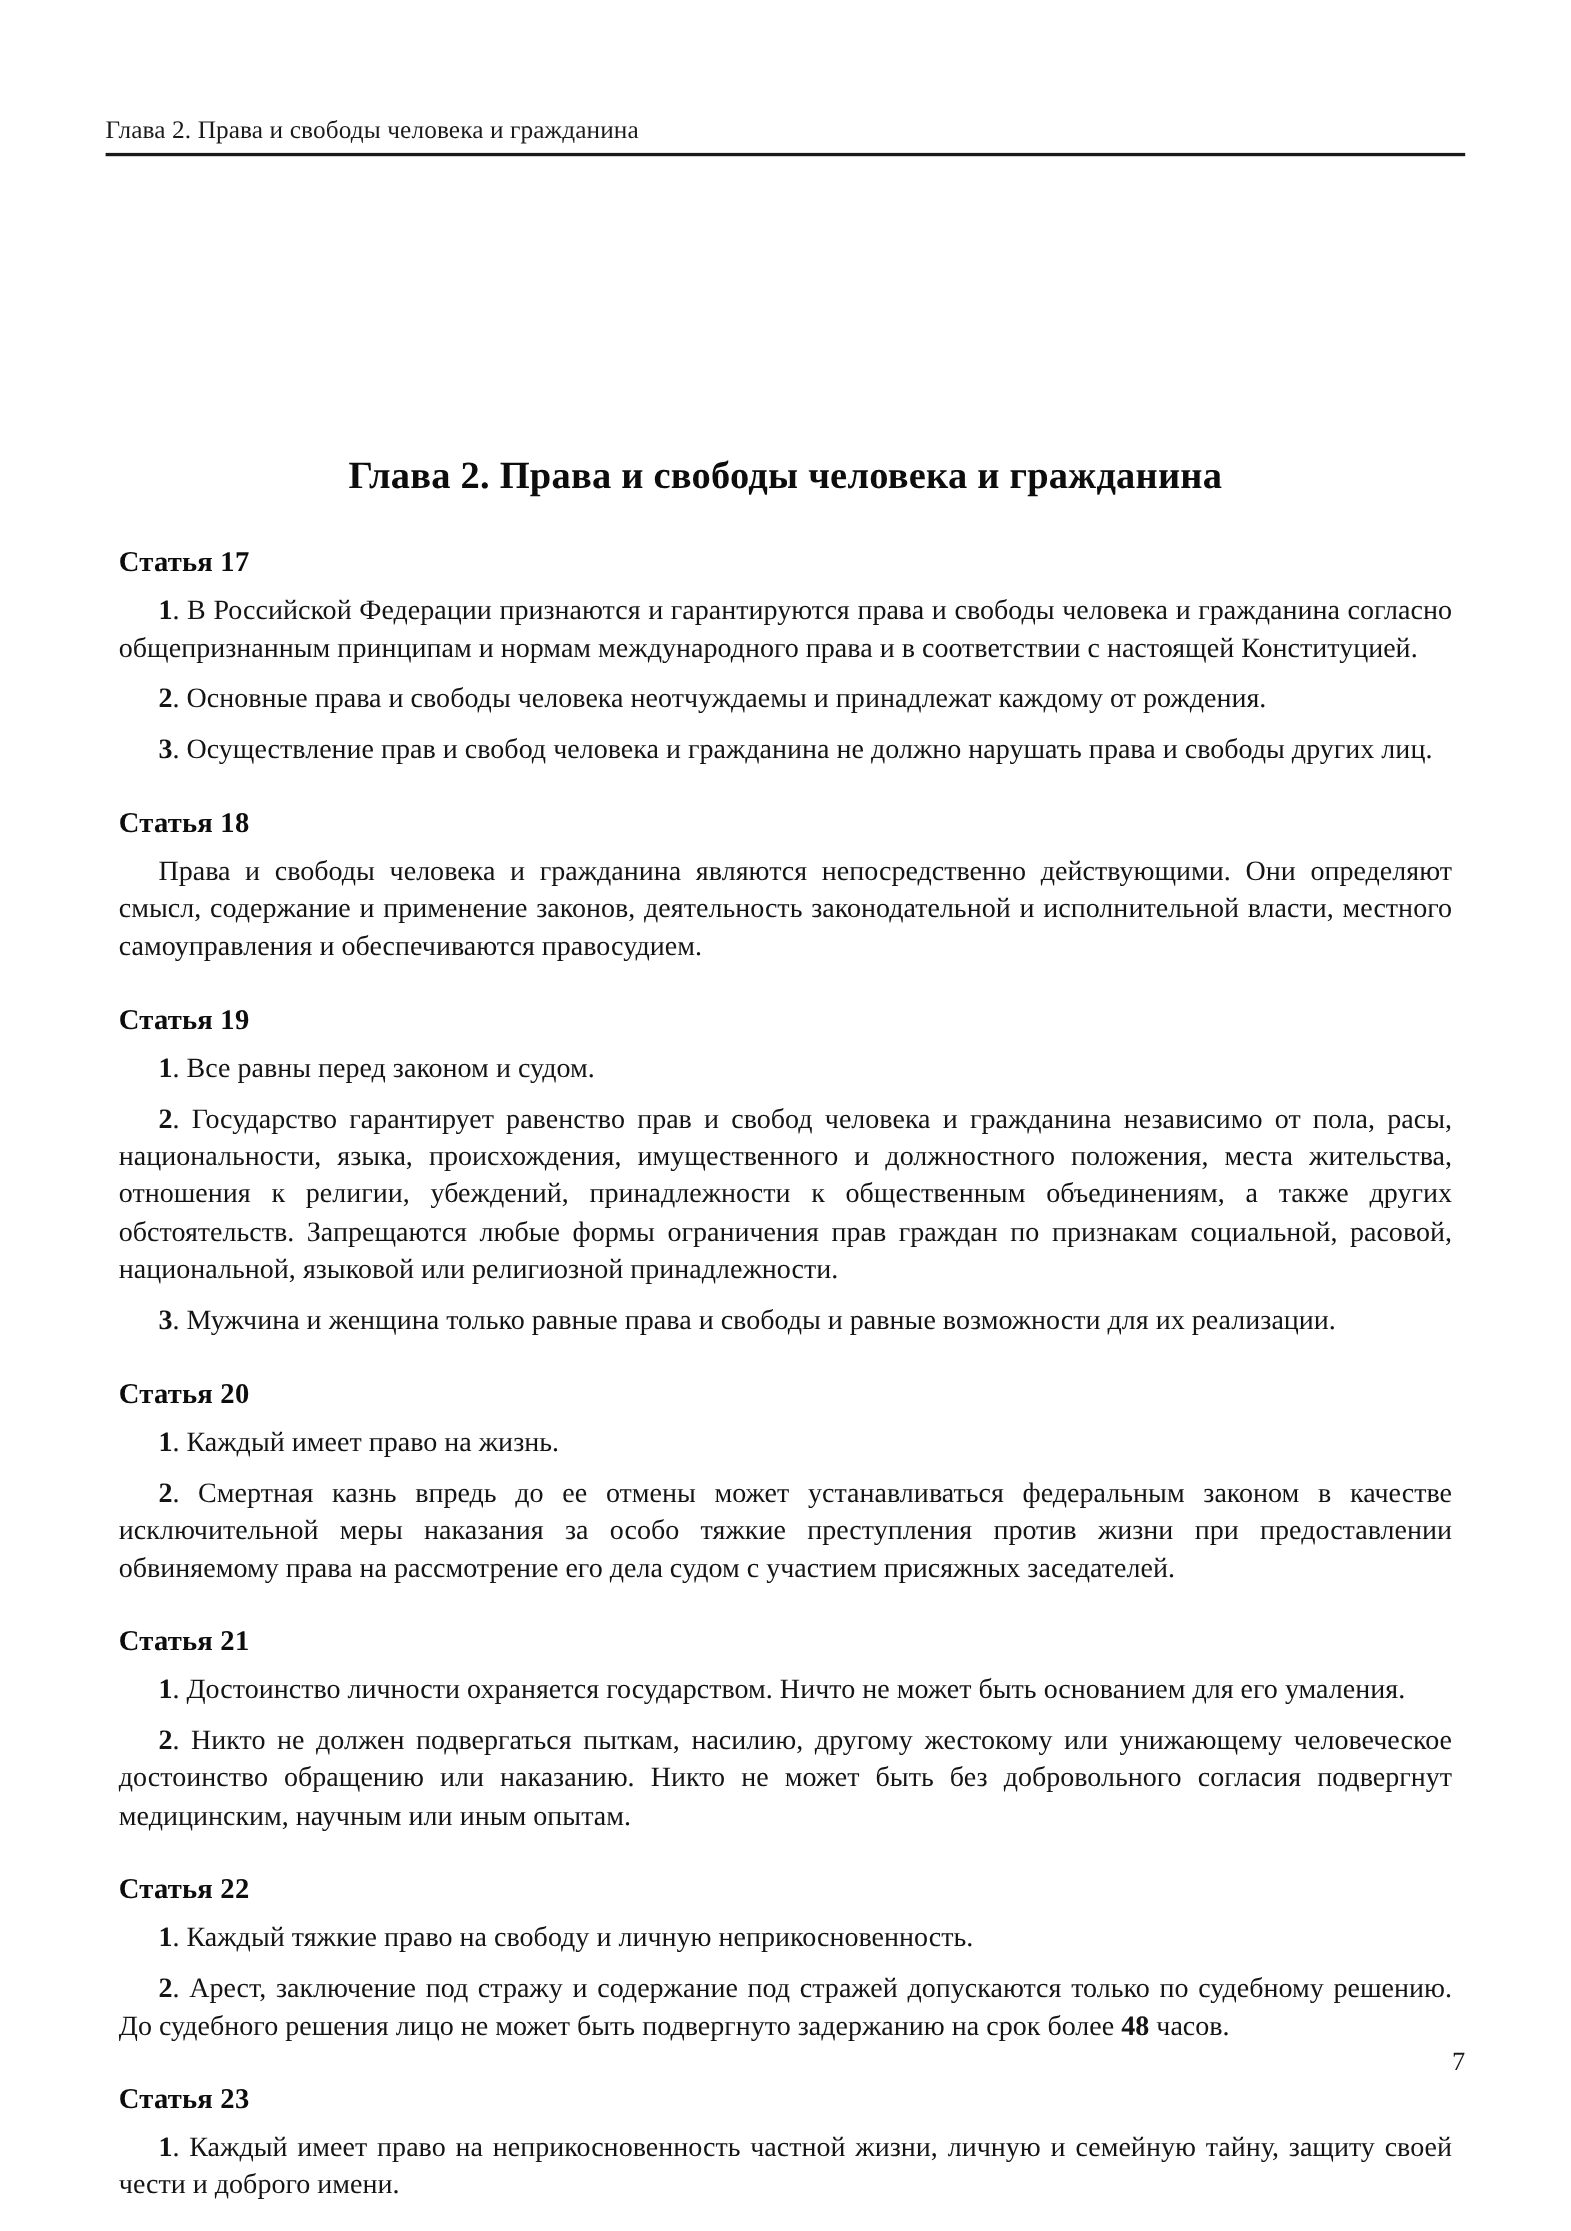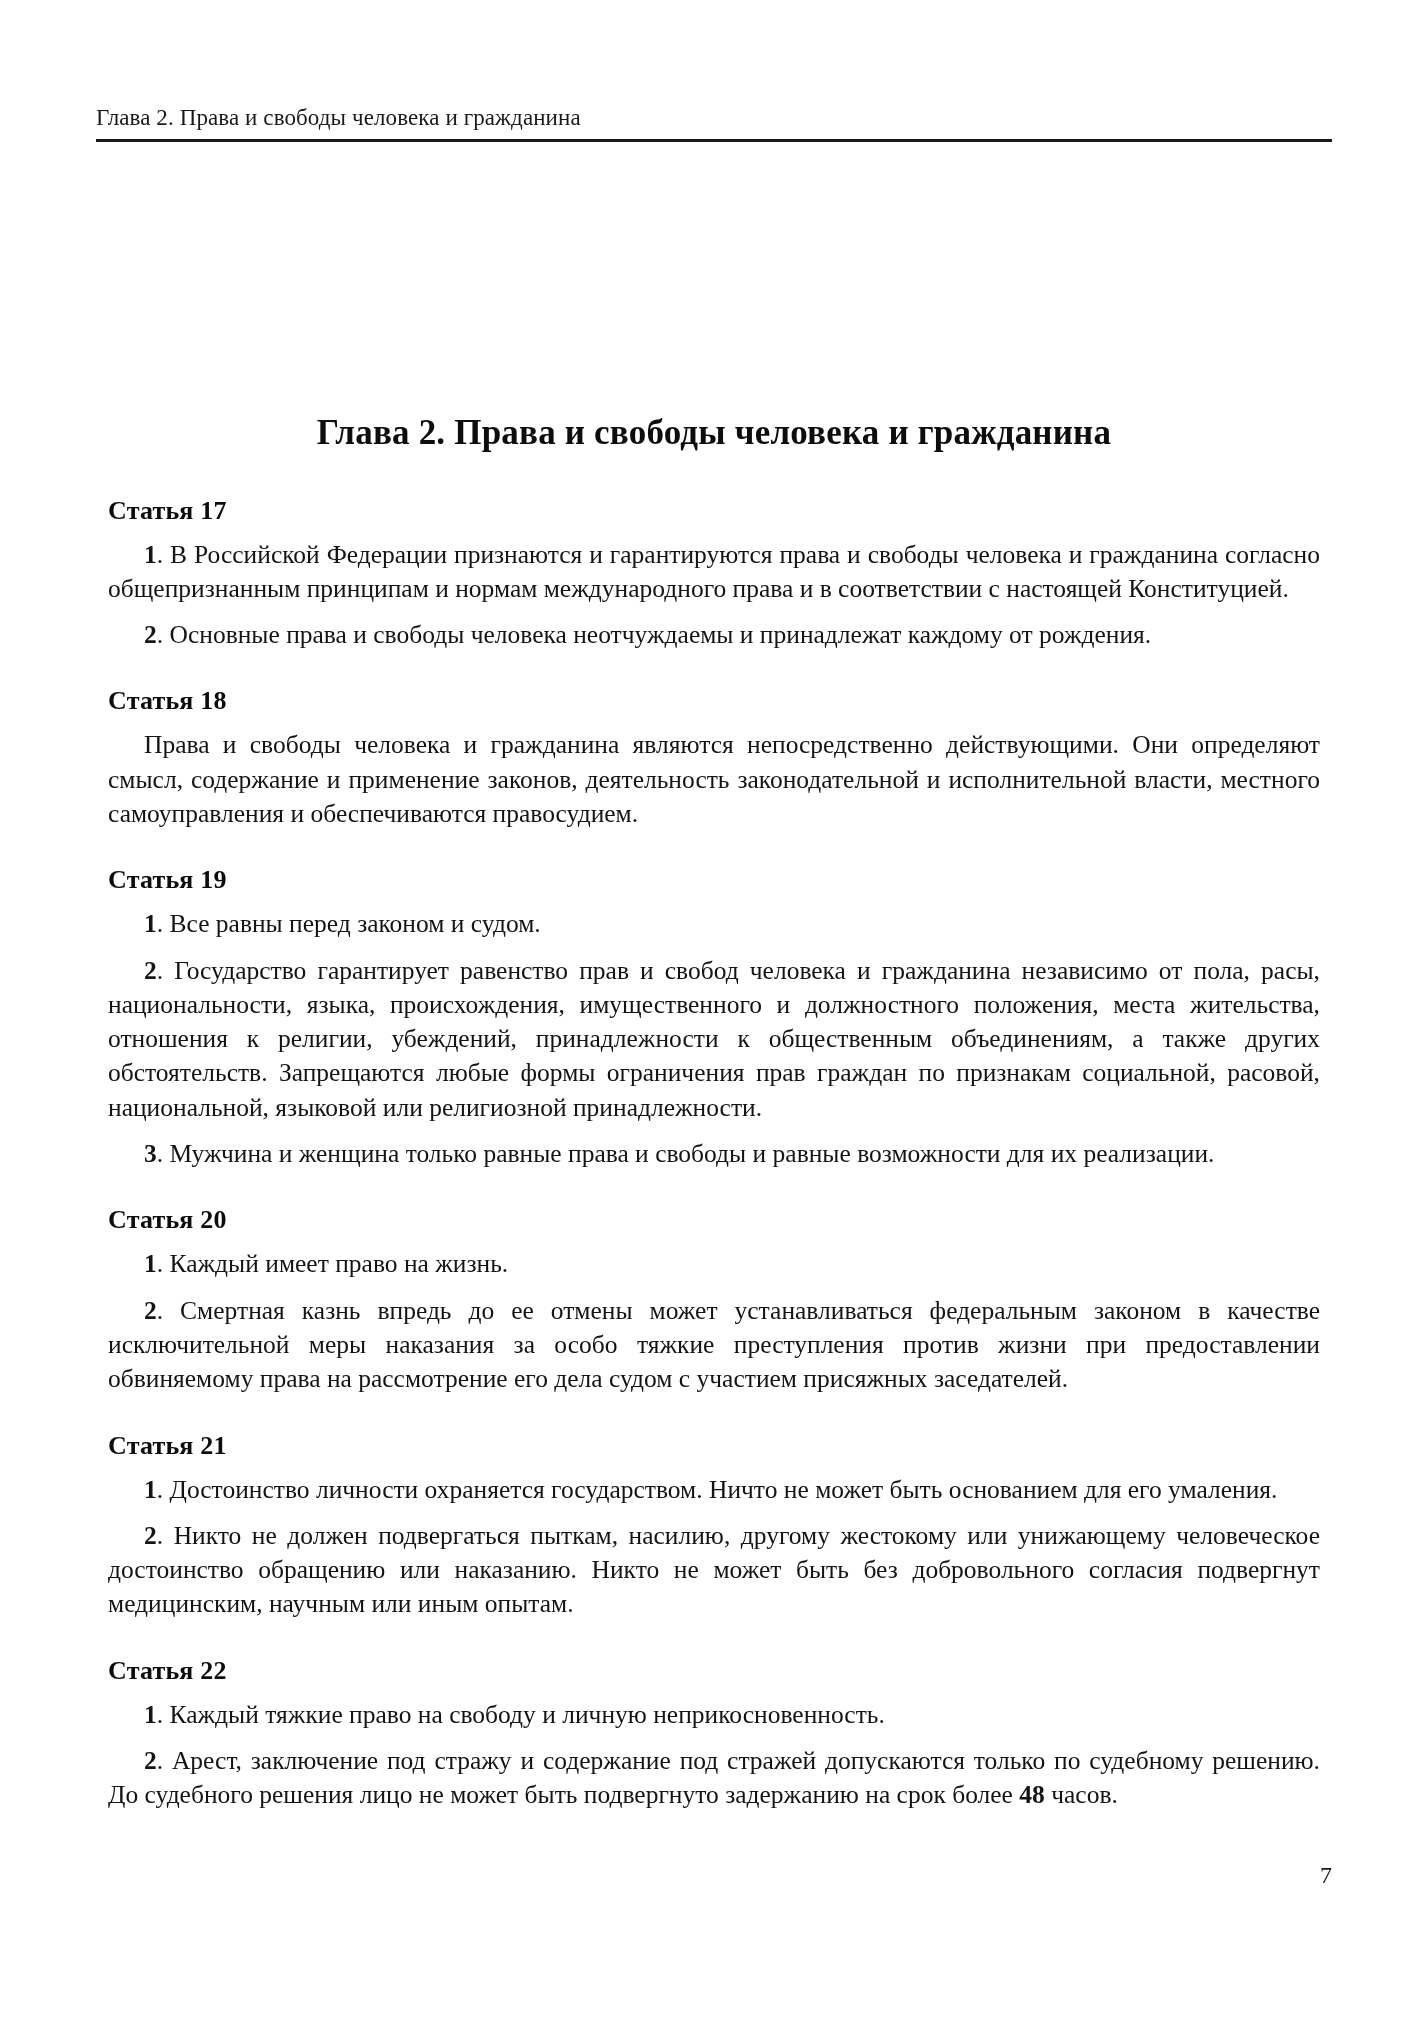--- a/index.html
+++ b/index.html
@@ -116,20 +116,21 @@
 
   <div class="content">
 
     <h1 class="doc-title">Глава 2. Права и свободы человека и гражданина</h1>
 
     <div id="articles-container">
         <div class="article">
           <div class="article-heading">Статья 17</div>
           <p class="clause"><span class="clause-num">1</span><span>. В Российской Федерации признаются и гарантируются права и свободы человека и гражданина согласно общепризнанным принципам и нормам международного права и в соответствии с настоящей Конституцией.</span></p>
           <p class="clause"><span class="clause-num">2</span><span>. Основные права и свободы человека неотчуждаемы и принадлежат каждому от рождения.</span></p>
+          <p class="clause"><span class="clause-num">3</span><span>. Осуществление прав и свобод человека и гражданина не должно нарушать права и свободы других лиц.</span></p>
         </div>
         <div class="article">
           <div class="article-heading">Статья 18</div>
           <p class="clause"><span>Права и свободы человека и гражданина являются непосредственно действующими. Они определяют смысл, содержание и применение законов, деятельность законодательной и исполнительной власти, местного самоуправления и обеспечиваются правосудием.</span></p>
         </div>
         <div class="article">
           <div class="article-heading">Статья 19</div>
           <p class="clause"><span class="clause-num">1</span><span>. Все равны перед законом и судом.</span></p>
           <p class="clause"><span class="clause-num">2</span><span>. Государство гарантирует равенство прав и свобод человека и гражданина независимо от пола, расы, национальности, языка, происхождения, имущественного и должностного положения, места жительства, отношения к религии, убеждений, принадлежности к общественным объединениям, а также других обстоятельств. Запрещаются любые формы ограничения прав граждан по признакам социальной, расовой, национальной, языковой или религиозной принадлежности.</span></p>
           <p class="clause"><span class="clause-num">3</span><span>. Мужчина и женщина только равные права и свободы и равные возможности для их реализации.</span></p>
@@ -142,19 +143,23 @@
         <div class="article">
           <div class="article-heading">Статья 21</div>
           <p class="clause"><span class="clause-num">1</span><span>. Достоинство личности охраняется государством. Ничто не может быть основанием для его умаления.</span></p>
           <p class="clause"><span class="clause-num">2</span><span>. Никто не должен подвергаться пыткам, насилию, другому жестокому или унижающему человеческое достоинство обращению или наказанию. Никто не может быть без добровольного согласия подвергнут медицинским, научным или иным опытам.</span></p>
         </div>
         <div class="article">
           <div class="article-heading">Статья 22</div>
           <p class="clause"><span class="clause-num">1</span><span>. Каждый тяжкие право на свободу и личную неприкосновенность.</span></p>
           <p class="clause"><span class="clause-num">2</span><span>. Арест, заключение под стражу и содержание под стражей допускаются только по судебному решению. До судебного решения лицо не может быть подвергнуто задержанию на срок более </span><span class="b">48</span><span> часов.</span></p>
         </div>
+        <div class="article">
+          <div class="article-heading">Статья 23</div>
+          <p class="clause"><span class="clause-num">1</span><span>. Каждый имеет право на неприкосновенность частной жизни, личную и семейную тайну, защиту своей чести и доброго имени.</span></p>
+        </div>
       </div>
 
   </div>
 
   <div class="page-number">7</div>
 
 </div>
 
 </body></html>

